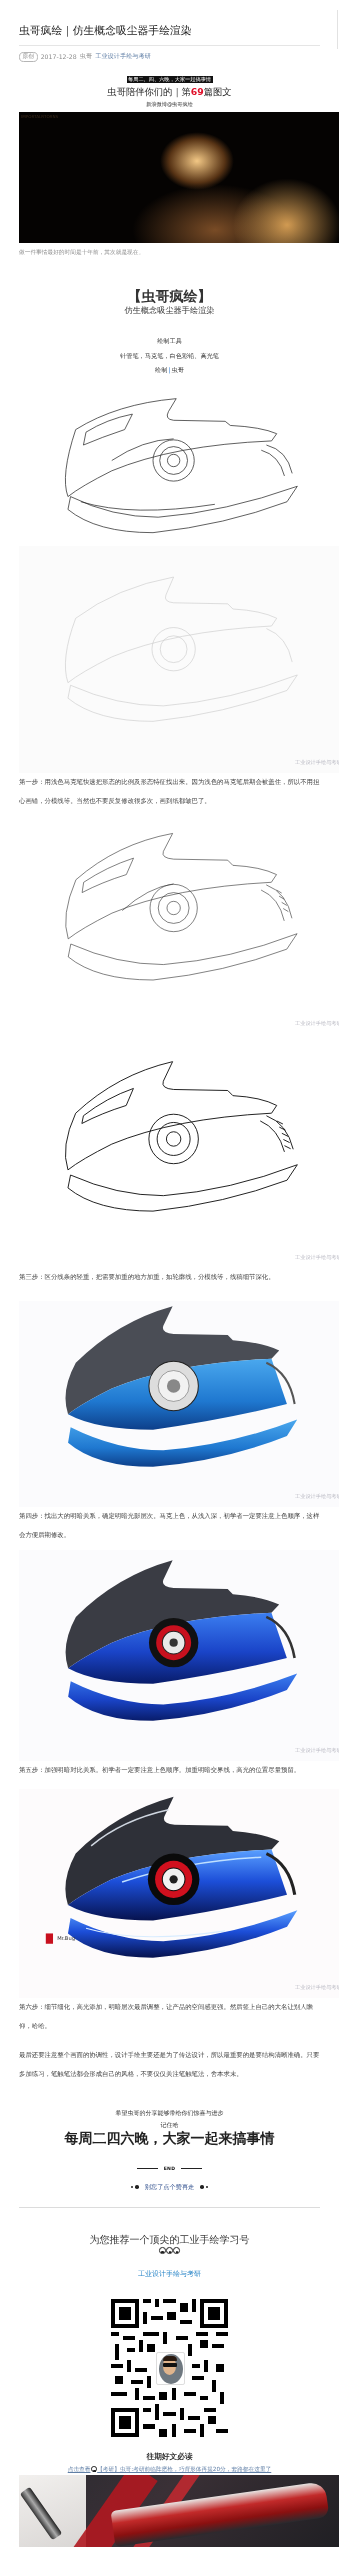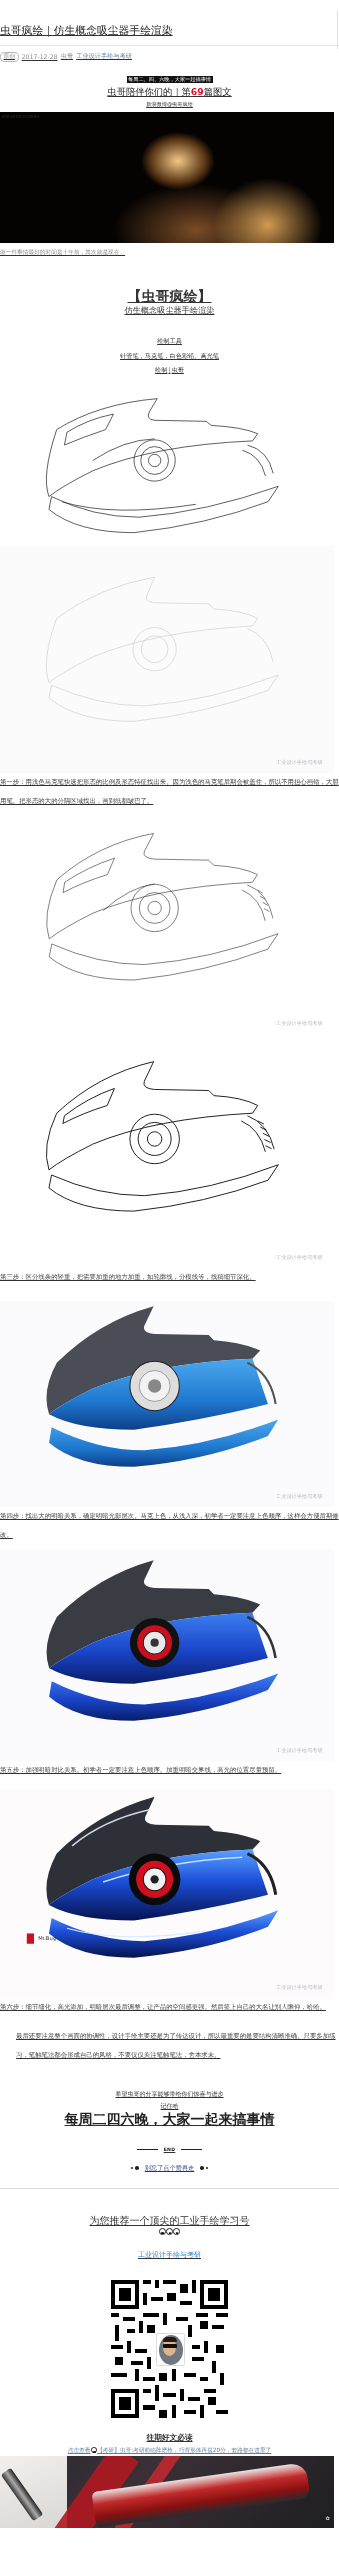--- a/index.html
+++ b/index.html
@@ -4,21 +4,21 @@
 <style>
   * { box-sizing: border-box; margin: 0; padding: 0; }
   html, body { background: #ffffff; }
   body {
     width: 339px;
     font-family: "DejaVu Sans", "Liberation Sans", sans-serif;
     color: #333333;
     font-size: 7.2px;
     position: relative;
   }
-  .page { width: 339px; padding: 0 0; position: relative; text-decoration: underline; }
+  .page { width: 339px; padding: 0 19px; position: relative; }
   .side-edge {
     position: absolute; top: 10.3px; left: 337px; width: 0.5px; height: 39px; background: #e2e2e2;
   }
   .title {
     font-size: 10.8px; color: #222; font-weight: normal;
     padding: 23px 0 6.2px 0; line-height: 15.5px;
     border-bottom: 0.5px solid #e5e5e5;
   }
   .meta { display: flex; align-items: center; gap: 3.1px; padding-top: 6.2px; font-size: 6.2px; color: #8c8c8c; }
   .badge-original {
@@ -173,21 +173,21 @@
       <g fill="none" stroke="#c9c9c9" stroke-width="1.2">
         <path d="M110 140 Q190 80 300 60 L285 95 Q280 108 300 110 L405 112 L415 122 Q470 125 500 140 L490 155 Q300 165 180 215 Q120 245 95 265 Q80 220 110 140 Z"></path>
         <circle cx="300" cy="200" r="42"></circle>
           <circle cx="300" cy="200" r="26"></circle>
         <path d="M100 270 Q190 310 280 310 Q410 300 540 250 L520 280 Q400 325 260 340 Q150 340 95 295 Z"></path>
         <path d="M480 160 Q520 175 530 225"></path>
       </g>
     </svg>
     <span class="wm-text">工业设计手绘与考研</span>
   </div>
-  <div class="para">第一步：用浅色马克笔快速把形态的比例及形态特征找出来。因为浅色的马克笔后期会被盖住，所以不用担心画错，大胆用笔。把形态的大的分隔区域找出，画到纸都皱巴了。</div>
+  <div class="para">第一步：用浅色马克笔快速把形态的比例及形态特征找出来。因为浅色的马克笔后期会被盖住，所以不用担心画错，分模线等。当然也不要反复修改很多次，画到纸都皱巴了。</div>
 
   <div class="fig" style="height:216px;margin-top:7.2px;">
     <svg width="334" height="216" viewBox="0 0 648 420">
       <rect width="648" height="420" fill="#ffffff"></rect>
       <g fill="none" stroke="#333" stroke-width="1.2">
         <path d="M110 120 Q190 50 298 30 L280 65 Q275 78 300 80 L405 82 L415 92 Q470 95 500 110 L490 125 Q300 135 180 185 Q120 215 95 235 Q80 190 110 120 Z"></path>
         <path d="M125 125 Q170 95 222 78 L208 110 Q160 125 122 145 Z"></path>
         <circle cx="300" cy="175" r="46"></circle>
           <circle cx="300" cy="175" r="30"></circle>
           <circle cx="300" cy="175" r="13"></circle>
@@ -288,21 +288,21 @@
       <g fill="none" stroke="#222" stroke-width="6">
           <path d="M480 125 Q525 145 535 205"></path>
         </g>
       <rect x="52" y="280" width="14" height="20" fill="#c8101e"></rect>
       <text x="74" y="292" font-size="10" fill="#333" font-family="DejaVu Sans, sans-serif">Mr.Bug</text>
     </svg>
     <span class="wm-text">工业设计手绘与考研</span>
   </div>
   <div class="para">第六步：细节细化，高光添加，明暗层次最后调整，让产品的空间感更强。然后签上自己的大名让别人瞻仰，哈哈。</div>
 
-  <div class="para" style="margin-top:9.3px;margin-left:16px;">最后还要注意整个画面的协调性，设计手绘主要还是为了传达设计，所以最重要的是要结构清晰准确。只要多加练习，笔触笔法都会形成自己的风格，不要仅仅关注笔触笔法，舍本求末。</div>
+  <div class="para" style="margin-top:9.3px;">最后还要注意整个画面的协调性，设计手绘主要还是为了传达设计，所以最重要的是要结构清晰准确。只要多加练习，笔触笔法都会形成自己的风格，不要仅仅关注笔触笔法，舍本求末。</div>
 
   <div class="center">
     <div class="closing1">希望虫哥的分享能够带给你们惊喜与进步</div>
     <div class="closing2">记住哈</div>
     <div class="closing3">每周二四六晚，大家一起来搞事情</div>
   </div>
 
   <div class="end-row">
     <span class="line"></span>
     <span class="end">END</span>

